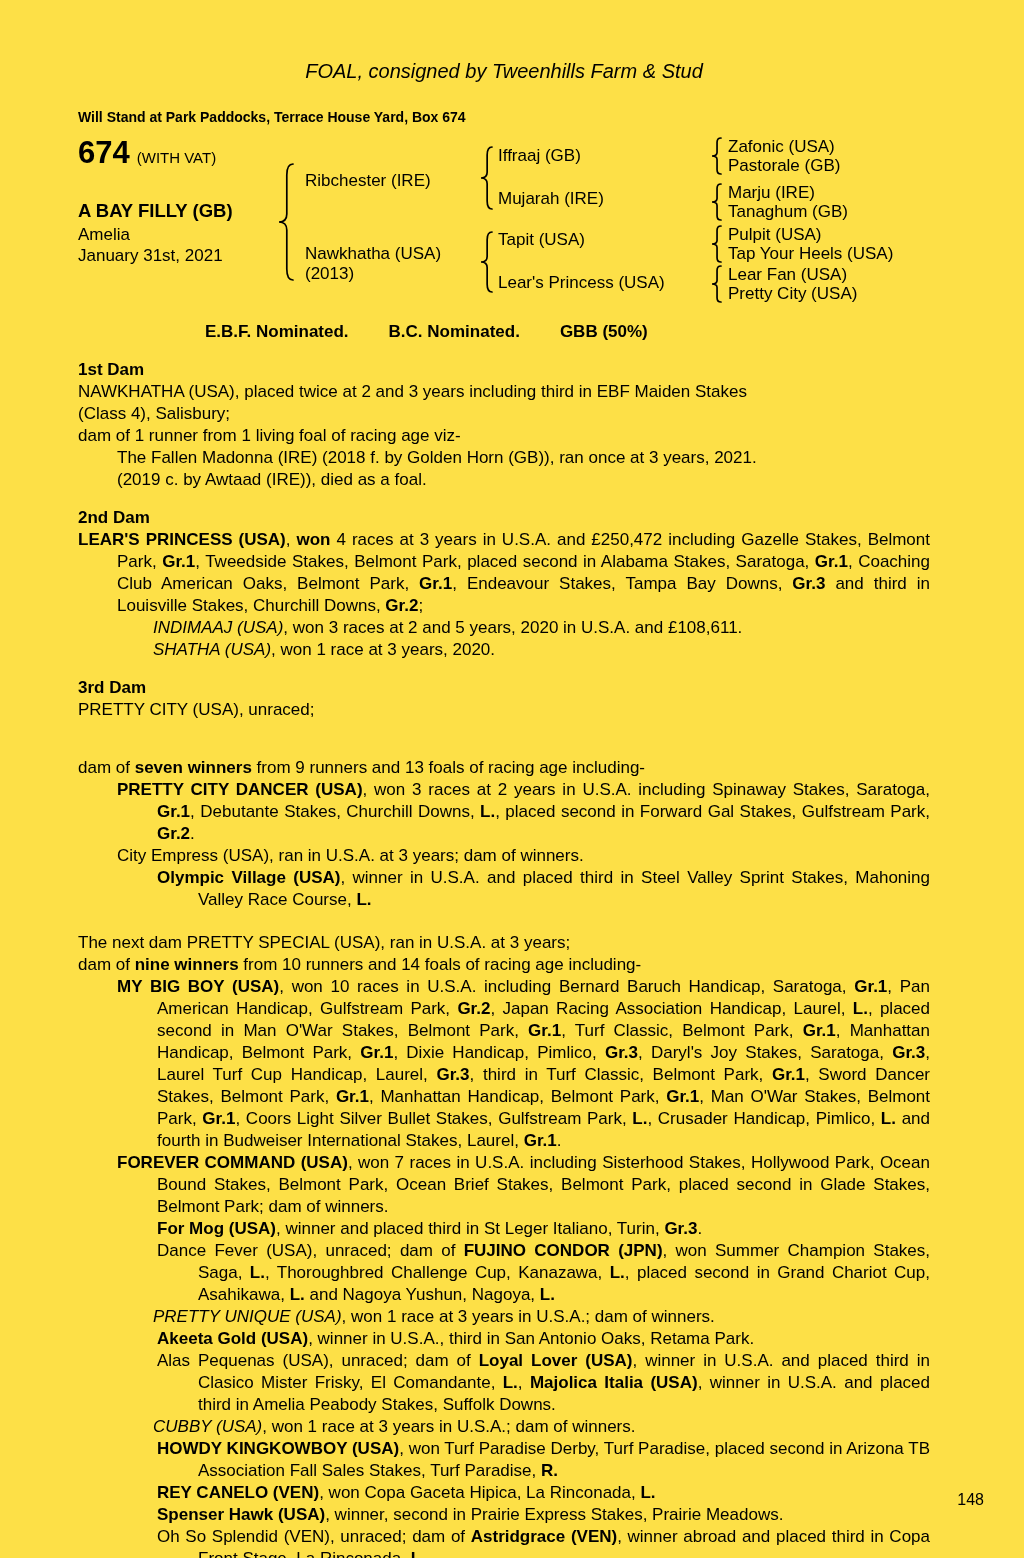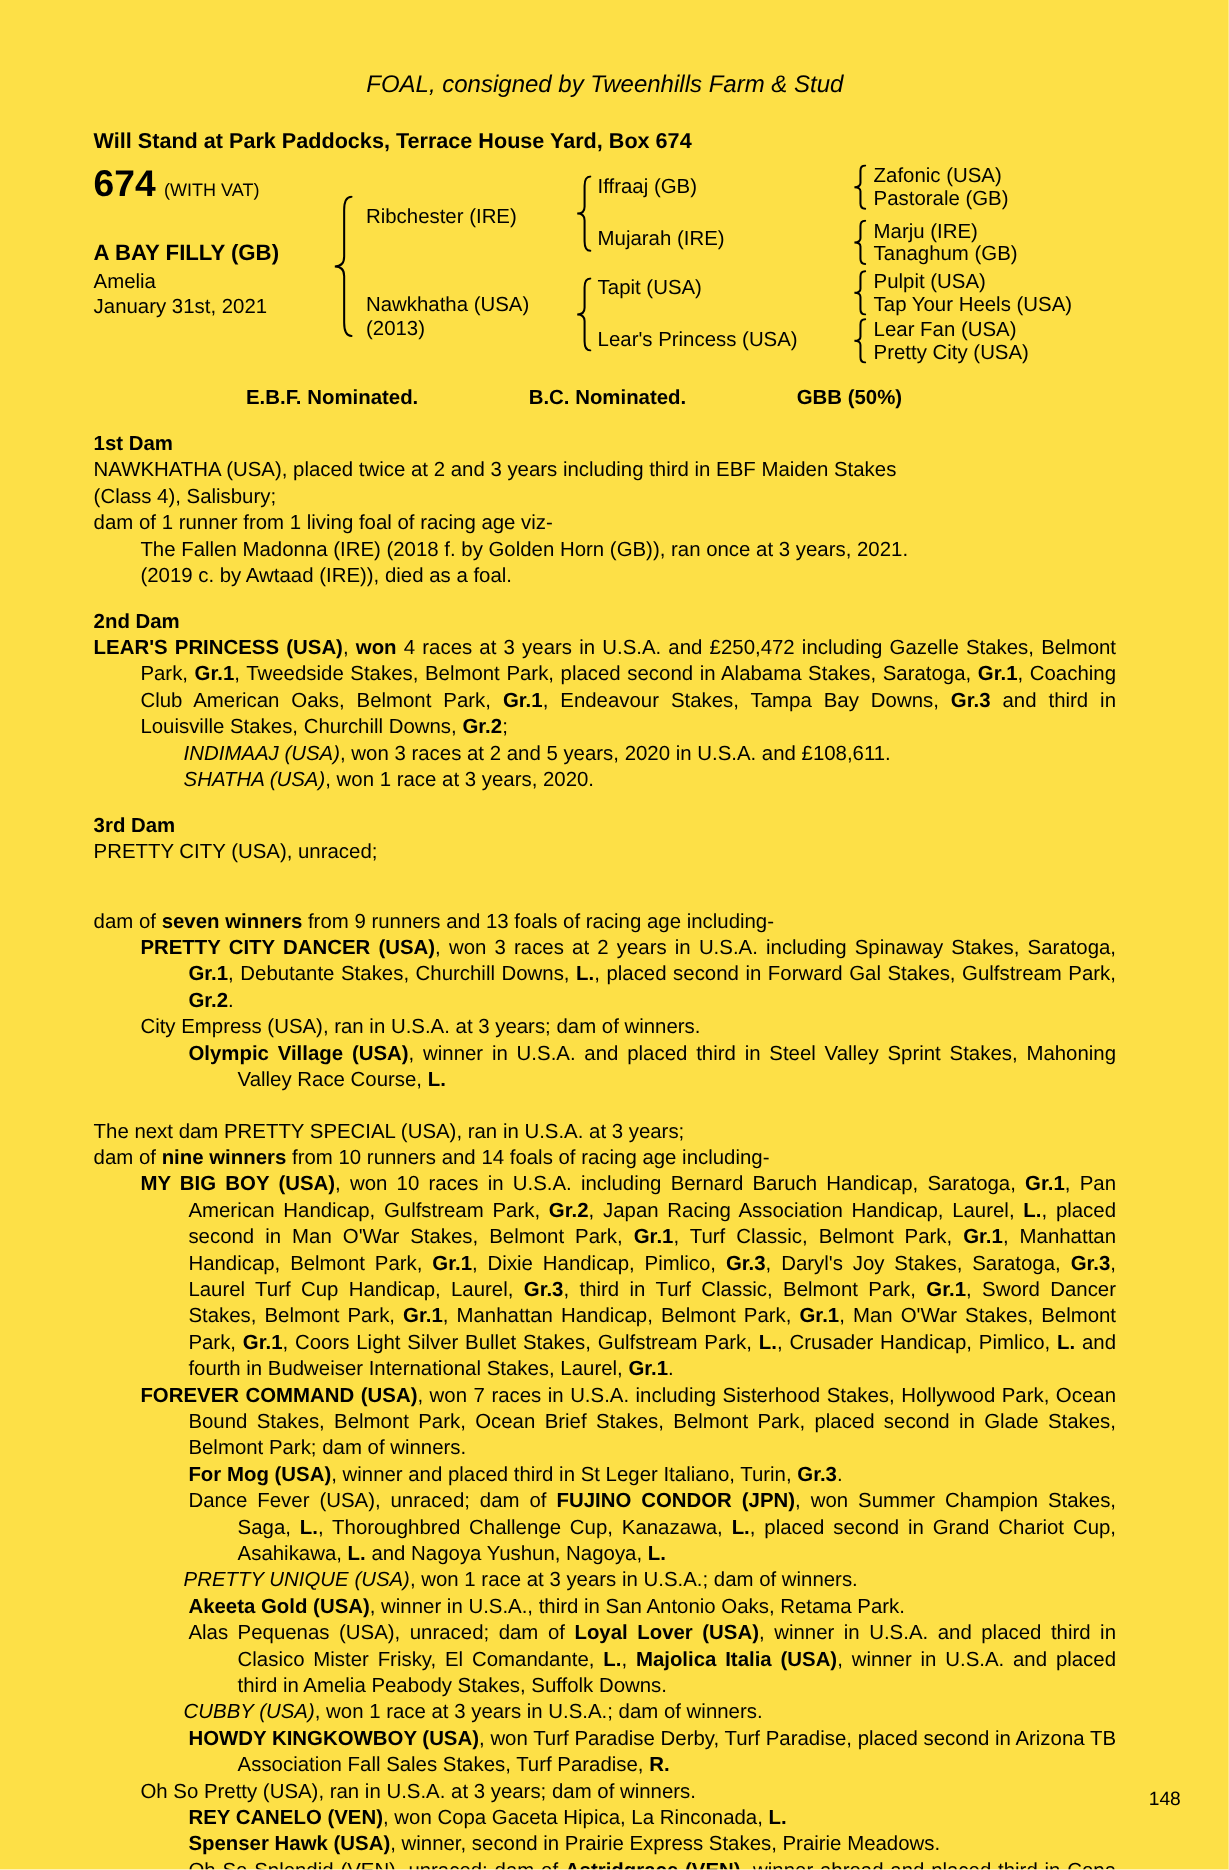--- a/index.html
+++ b/index.html
@@ -1,27 +1,27 @@
 <!DOCTYPE html>
 <html><head>
 <meta charset="utf-8">
 <style>
   html,body{margin:0;padding:0;background:#fff;}
   .page{position:relative;width:1024px;height:1558px;background:#fde047;color:#000;
         font-family:Liberation Sans, sans-serif;font-size:17px;box-sizing:border-box;
         padding:58px 94px 0 78px;overflow:hidden;}
   .title{text-align:center;font-style:italic;font-size:20px;line-height:26px;}
-  .stand{font-weight:bold;font-size:18px;line-height:24px;margin-top:21px;}
+  .stand{font-weight:bold;font-size:14px;line-height:24px;margin-top:21px;}
   .pedigree{position:relative;height:178px;margin-top:8px;}
   .abs{position:absolute;line-height:20px;white-space:nowrap;}
   .lot{display:flex;align-items:baseline;position:absolute;left:0;top:0;}
   .lotnum{font-size:31px;font-weight:bold;line-height:1;}
   .vat{font-size:15px;margin-left:7px;}
   .horse-desc{font-weight:bold;font-size:18.5px;}
-  .noms{display:flex;padding-left:127px;gap:92px;font-weight:bold;line-height:22px;margin-top:6px;}
+  .noms{display:flex;padding-left:127px;gap:40px;font-weight:bold;line-height:22px;margin-top:6px;}
   #body-blocks{margin-top:0;}
   .para{text-align:justify;line-height:22px;}
   .bheading{font-weight:bold;line-height:22px;margin-top:16px;}
   .gap{margin-top:21px;}
   .b{font-weight:bold;}
   .i{font-style:italic;margin-left:36px;}
   svg.brace{position:absolute;}
   .pageno{position:absolute;top:1490px;right:40px;font-size:16px;line-height:20px;}
 </style>
 </head>
@@ -113,20 +113,19 @@
       <div class="para" style="padding-left: 0px; text-indent: 0px;"><span>dam of </span><span class="b">nine winners</span><span> from 10 runners and 14 foals of racing age including-</span></div>
       <div class="para" style="padding-left: 79px; text-indent: -40px;"><span class="b">MY BIG BOY (USA)</span><span>, won 10 races in U.S.A. including Bernard Baruch Handicap, Saratoga, </span><span class="b">Gr.1</span><span>, Pan American Handicap, Gulfstream Park, </span><span class="b">Gr.2</span><span>, Japan Racing Association Handicap, Laurel, </span><span class="b">L.</span><span>, placed second in Man O'War Stakes, Belmont Park, </span><span class="b">Gr.1</span><span>, Turf Classic, Belmont Park, </span><span class="b">Gr.1</span><span>, Manhattan Handicap, Belmont Park, </span><span class="b">Gr.1</span><span>, Dixie Handicap, Pimlico, </span><span class="b">Gr.3</span><span>, Daryl's Joy Stakes, Saratoga, </span><span class="b">Gr.3</span><span>, Laurel Turf Cup Handicap, Laurel, </span><span class="b">Gr.3</span><span>, third in Turf Classic, Belmont Park, </span><span class="b">Gr.1</span><span>, Sword Dancer Stakes, Belmont Park, </span><span class="b">Gr.1</span><span>, Manhattan Handicap, Belmont Park, </span><span class="b">Gr.1</span><span>, Man O'War Stakes, Belmont Park, </span><span class="b">Gr.1</span><span>, Coors Light Silver Bullet Stakes, Gulfstream Park, </span><span class="b">L.</span><span>, Crusader Handicap, Pimlico, </span><span class="b">L.</span><span> and fourth in Budweiser International Stakes, Laurel, </span><span class="b">Gr.1</span><span>.</span></div>
       <div class="para" style="padding-left: 79px; text-indent: -40px;"><span class="b">FOREVER COMMAND (USA)</span><span>, won 7 races in U.S.A. including Sisterhood Stakes, Hollywood Park, Ocean Bound Stakes, Belmont Park, Ocean Brief Stakes, Belmont Park, placed second in Glade Stakes, Belmont Park; dam of winners.</span></div>
       <div class="para" style="padding-left: 120px; text-indent: -41px;"><span class="b">For Mog (USA)</span><span>, winner and placed third in St Leger Italiano, Turin, </span><span class="b">Gr.3</span><span>.</span></div>
       <div class="para" style="padding-left: 120px; text-indent: -41px;"><span>Dance Fever (USA), unraced; dam of </span><span class="b">FUJINO CONDOR (JPN)</span><span>, won Summer Champion Stakes, Saga, </span><span class="b">L.</span><span>, Thoroughbred Challenge Cup, Kanazawa, </span><span class="b">L.</span><span>, placed second in Grand Chariot Cup, Asahikawa, </span><span class="b">L.</span><span> and Nagoya Yushun, Nagoya, </span><span class="b">L.</span></div>
       <div class="para" style="padding-left: 39px; text-indent: 0px;"><span class="i">PRETTY UNIQUE (USA)</span><span>, won 1 race at 3 years in U.S.A.; dam of winners.</span></div>
       <div class="para" style="padding-left: 120px; text-indent: -41px;"><span class="b">Akeeta Gold (USA)</span><span>, winner in U.S.A., third in San Antonio Oaks, Retama Park.</span></div>
       <div class="para" style="padding-left: 120px; text-indent: -41px;"><span>Alas Pequenas (USA), unraced; dam of </span><span class="b">Loyal Lover (USA)</span><span>, winner in U.S.A. and placed third in Clasico Mister Frisky, El Comandante, </span><span class="b">L.</span><span>, </span><span class="b">Majolica Italia (USA)</span><span>, winner in U.S.A. and placed third in Amelia Peabody Stakes, Suffolk Downs.</span></div>
       <div class="para" style="padding-left: 39px; text-indent: 0px;"><span class="i">CUBBY (USA)</span><span>, won 1 race at 3 years in U.S.A.; dam of winners.</span></div>
       <div class="para" style="padding-left: 120px; text-indent: -41px;"><span class="b">HOWDY KINGKOWBOY (USA)</span><span>, won Turf Paradise Derby, Turf Paradise, placed second in Arizona TB Association Fall Sales Stakes, Turf Paradise, </span><span class="b">R.</span></div>
-      <div class="para" style="padding-left: 39px; text-indent: 0px;"><span>Oh So Pretty (USA), ran in U.S.A. at 3 years; dam of winners.</span></div>
       <div class="para" style="padding-left: 120px; text-indent: -41px;"><span class="b">REY CANELO (VEN)</span><span>, won Copa Gaceta Hipica, La Rinconada, </span><span class="b">L.</span></div>
       <div class="para" style="padding-left: 120px; text-indent: -41px;"><span class="b">Spenser Hawk (USA)</span><span>, winner, second in Prairie Express Stakes, Prairie Meadows.</span></div>
       <div class="para" style="padding-left: 120px; text-indent: -41px;"><span>Oh So Splendid (VEN), unraced; dam of </span><span class="b">Astridgrace (VEN)</span><span>, winner abroad and placed third in Copa Front Stage, La Rinconada, </span><span class="b">L.</span></div>
     </div>
 
   <div class="pageno">148</div>
 </div>
 
 </body></html>

